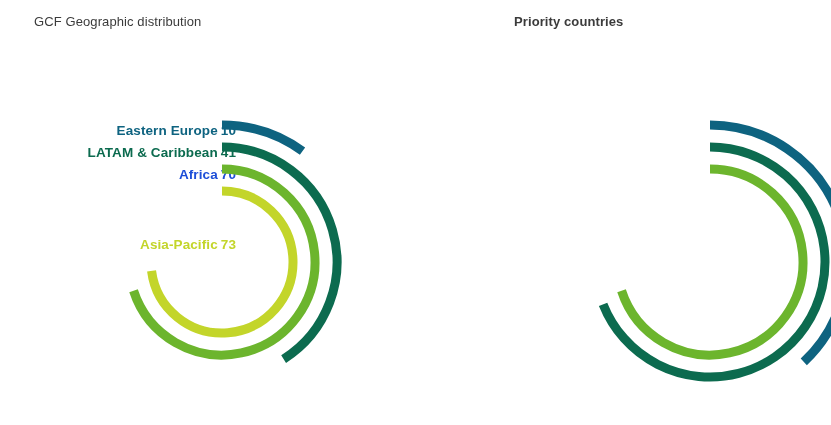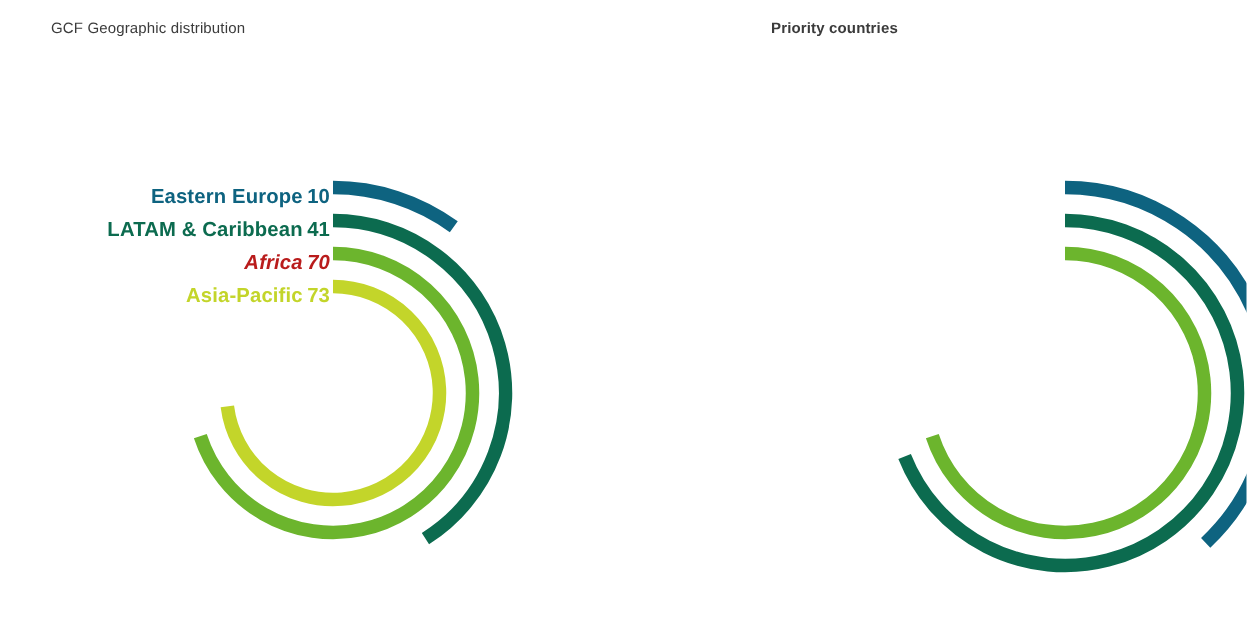--- a/index.html
+++ b/index.html
@@ -22,35 +22,35 @@
     position: absolute;
     top: 0;
     height: 425px;
   }
   #panel-left  { left: 0px;   width: 416px; }
   #panel-right { left: 416px; width: 415px; }
 
   .panel-title {
     position: absolute;
     top: 14px;
-    font-size: 10px;
+    font-size: 13px;
     font-weight: 400;
     color: #3b3b3b;
     letter-spacing: 0.1px;
     white-space: nowrap;
   }
   #title-left  { left: 34px; }
   #title-right { left: 98px; }
 
   .legend {
     position: absolute;
     text-align: right;
     white-space: nowrap;
   }
-  #legend-left  { left: 0px;  top: 120px; width: 206px; padding-left: 14px; }
+  #legend-left  { left: 16px;  top: 120px; width: 206px; padding-left: 14px; }
   #legend-right { left: 400px; top: 120px; width: 240px; }
 
   .legend-row {
     height: 22px;
     line-height: 22px;
     font-size: 13.5px;
     font-weight: 700;
     letter-spacing: 0.1px;
   }
   .legend-label { }
@@ -73,24 +73,24 @@
   <div class="panel" id="panel-left">
     <div class="panel-title" id="title-left" style="color: rgb(59, 59, 59);">GCF Geographic distribution</div>
 
     <div class="legend" id="legend-left">
       <div class="legend-row" style="color: rgb(14, 99, 128);">
         <span class="legend-label">Eastern Europe</span><span class="legend-value">10</span>
       </div>
       <div class="legend-row" style="color: rgb(12, 107, 79);">
         <span class="legend-label">LATAM &amp; Caribbean</span><span class="legend-value">41</span>
       </div>
-      <div class="legend-row" style="color: #b91c1c; font-style: italic;">
+      <div class="legend-row" style="color: #1d4ed8;">
         <span class="legend-label">Africa</span><span class="legend-value">70</span>
       </div>
-      <div class="legend-row" style="color: rgb(195, 213, 42);">
+      <div class="legend-row" style="color: rgb(195, 213, 42); margin-top: 48px;">
         <span class="legend-label">Asia-Pacific</span><span class="legend-value">73</span>
       </div>
     </div>
   </div>
 
   <div class="panel" id="panel-right">
     <div class="panel-title" id="title-right" style="color: rgb(59, 59, 59); font-weight: bold;">Priority countries</div>
   </div>
 
 

